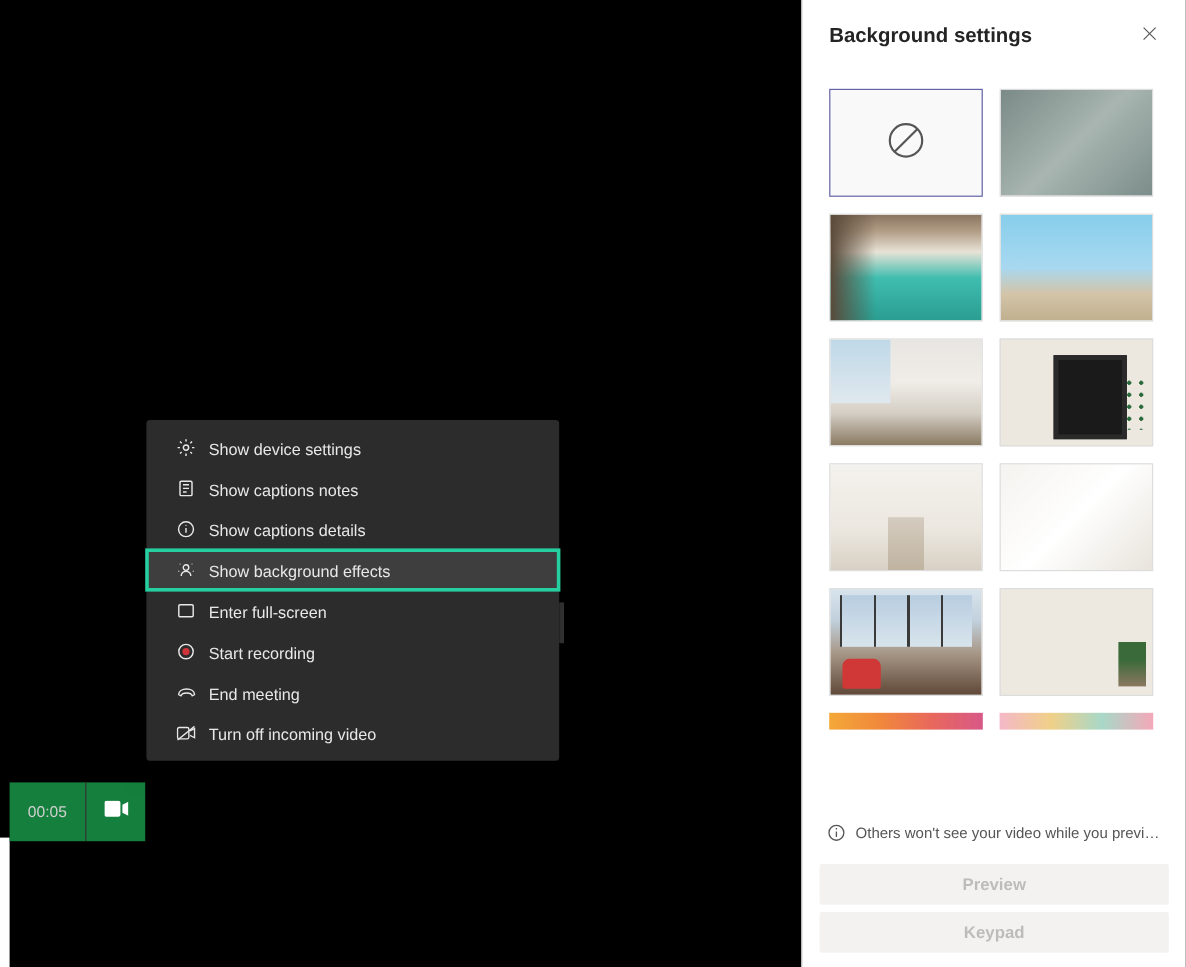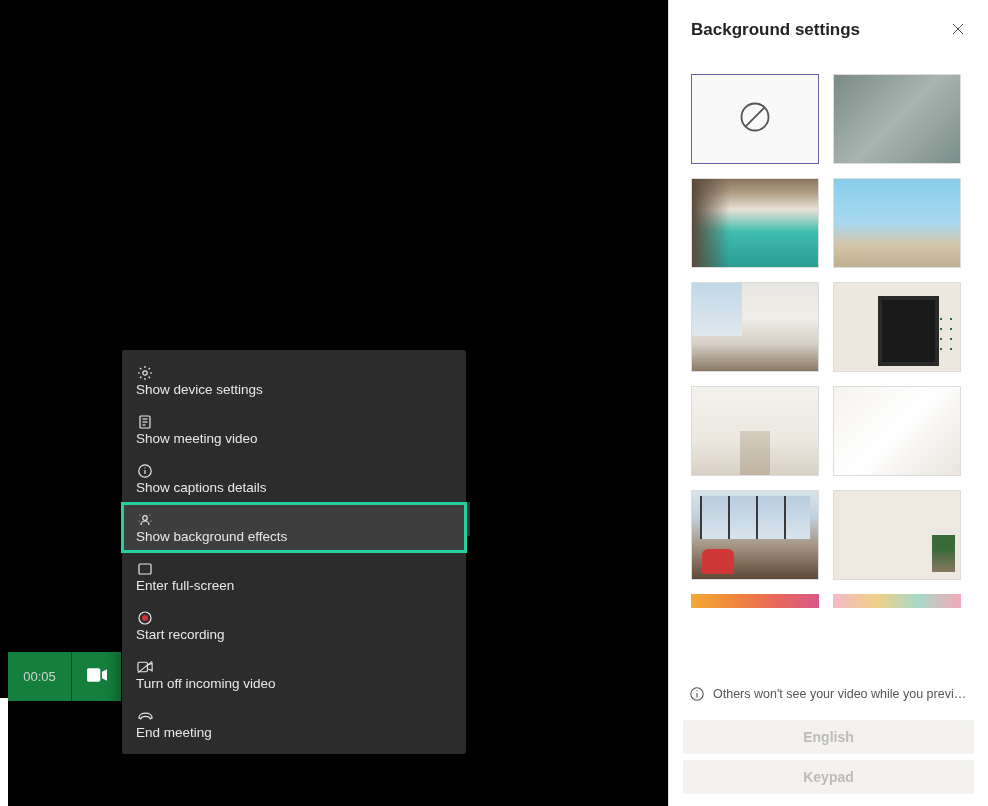--- a/index.html
+++ b/index.html
@@ -53,27 +53,26 @@
       position: absolute;
       left: 122px; top: 350px;
       width: 344px;
       background: #2d2c2c;
       border-radius: 3px;
       box-shadow: 0 8px 20px rgba(0,0,0,0.5);
       padding: 6px 0;
     }
     .menu-item {
       display: flex;
-      align-items: flex-start;
-      padding: 8px 14px;
+      align-items: flex-end;
+      padding: 8px 24px;
       color: #e8e8e8;
       font-size: 13.5px;
       cursor: pointer;
       position: relative;
-      flex-direction: column;
     }
     .menu-item .mi-icon {
       width: 18px; height: 18px;
       margin-right: 10px;
       display: flex; align-items: center; justify-content: center;
       flex-shrink: 0;
     }
     .menu-item.highlighted {
       background: #3e3e3e;
       outline: 3px solid #25cfa0;
@@ -214,21 +213,21 @@
     </div>
     <div class="menu-item">
       <span class="mi-icon">
         <svg viewBox="0 0 16 16" width="16" height="16" fill="none" stroke="#e8e8e8" stroke-width="1.2">
             <rect x="3" y="2" width="10" height="12" rx="1"></rect>
             <line x1="5.5" y1="5" x2="10.5" y2="5"></line>
             <line x1="5.5" y1="8" x2="10.5" y2="8"></line>
             <line x1="5.5" y1="11" x2="8.5" y2="11"></line>
           </svg>
       </span>
-      <span>Show meeting video</span>
+      <span>Show captions notes</span>
     </div>
     <div class="menu-item">
       <span class="mi-icon">
         <svg viewBox="0 0 16 16" width="16" height="16" fill="none" stroke="#e8e8e8" stroke-width="1.2">
             <circle cx="8" cy="8" r="6.2"></circle>
             <line x1="8" y1="7" x2="8" y2="11"></line>
             <circle cx="8" cy="4.8" r="0.6" fill="#e8e8e8" stroke="none"></circle>
           </svg>
       </span>
       <span>Show captions details</span>
@@ -258,35 +257,35 @@
       <span class="mi-icon">
         <svg viewBox="0 0 16 16" width="16" height="16">
             <circle cx="8" cy="8" r="6" fill="none" stroke="#e8e8e8" stroke-width="1.2"></circle>
             <circle cx="8" cy="8" r="3" fill="#d13438"></circle>
           </svg>
       </span>
       <span>Start recording</span>
     </div>
     <div class="menu-item">
       <span class="mi-icon">
+        <svg viewBox="0 0 18 12" width="17" height="12" fill="none" stroke="#e8e8e8" stroke-width="1.3">
+            <path d="M2 8 C2 5 5 3 9 3 C13 3 16 5 16 8 L14 9 C13.5 7.5 11.5 6.5 9 6.5 C6.5 6.5 4.5 7.5 4 9 Z"></path>
+          </svg>
+      </span>
+      <span>End meeting</span>
+    </div>
+    <div class="menu-item">
+      <span class="mi-icon">
         <svg viewBox="0 0 18 14" width="17" height="14" fill="none" stroke="#e8e8e8" stroke-width="1.2">
             <rect x="1" y="2" width="10" height="10" rx="1.5"></rect>
             <path d="M12 5 L16 3 L16 11 L12 9"></path>
             <line x1="1" y1="13" x2="16" y2="1"></line>
           </svg>
       </span>
       <span>Turn off incoming video</span>
-    </div>
-    <div class="menu-item">
-      <span class="mi-icon">
-        <svg viewBox="0 0 18 12" width="17" height="12" fill="none" stroke="#e8e8e8" stroke-width="1.3">
-            <path d="M2 8 C2 5 5 3 9 3 C13 3 16 5 16 8 L14 9 C13.5 7.5 11.5 6.5 9 6.5 C6.5 6.5 4.5 7.5 4 9 Z"></path>
-          </svg>
-      </span>
-      <span>End meeting</span>
     </div>
   </div>
 </div>
 
 <div class="side-panel">
   <div class="panel-header">
     <div class="panel-title">Background settings</div>
     <div class="close-btn">
       <span>
         <svg viewBox="0 0 12 12" width="12" height="12" stroke="#555" stroke-width="1">
@@ -323,16 +322,16 @@
     <div class="info-row">
       <span class="icon">
         <svg viewBox="0 0 16 16" width="16" height="16" fill="none" stroke="#555" stroke-width="1.1">
             <circle cx="8" cy="8" r="6.2"></circle>
             <line x1="8" y1="7" x2="8" y2="11.5"></line>
             <circle cx="8" cy="4.6" r="0.7" fill="#555" stroke="none"></circle>
           </svg>
       </span>
       <span class="txt">Others won't see your video while you previe...</span>
     </div>
-    <button class="footer-btn">English</button>
+    <button class="footer-btn">Preview</button>
     <button class="footer-btn">Keypad</button>
   </div>
 </div>
 
 </body></html>

